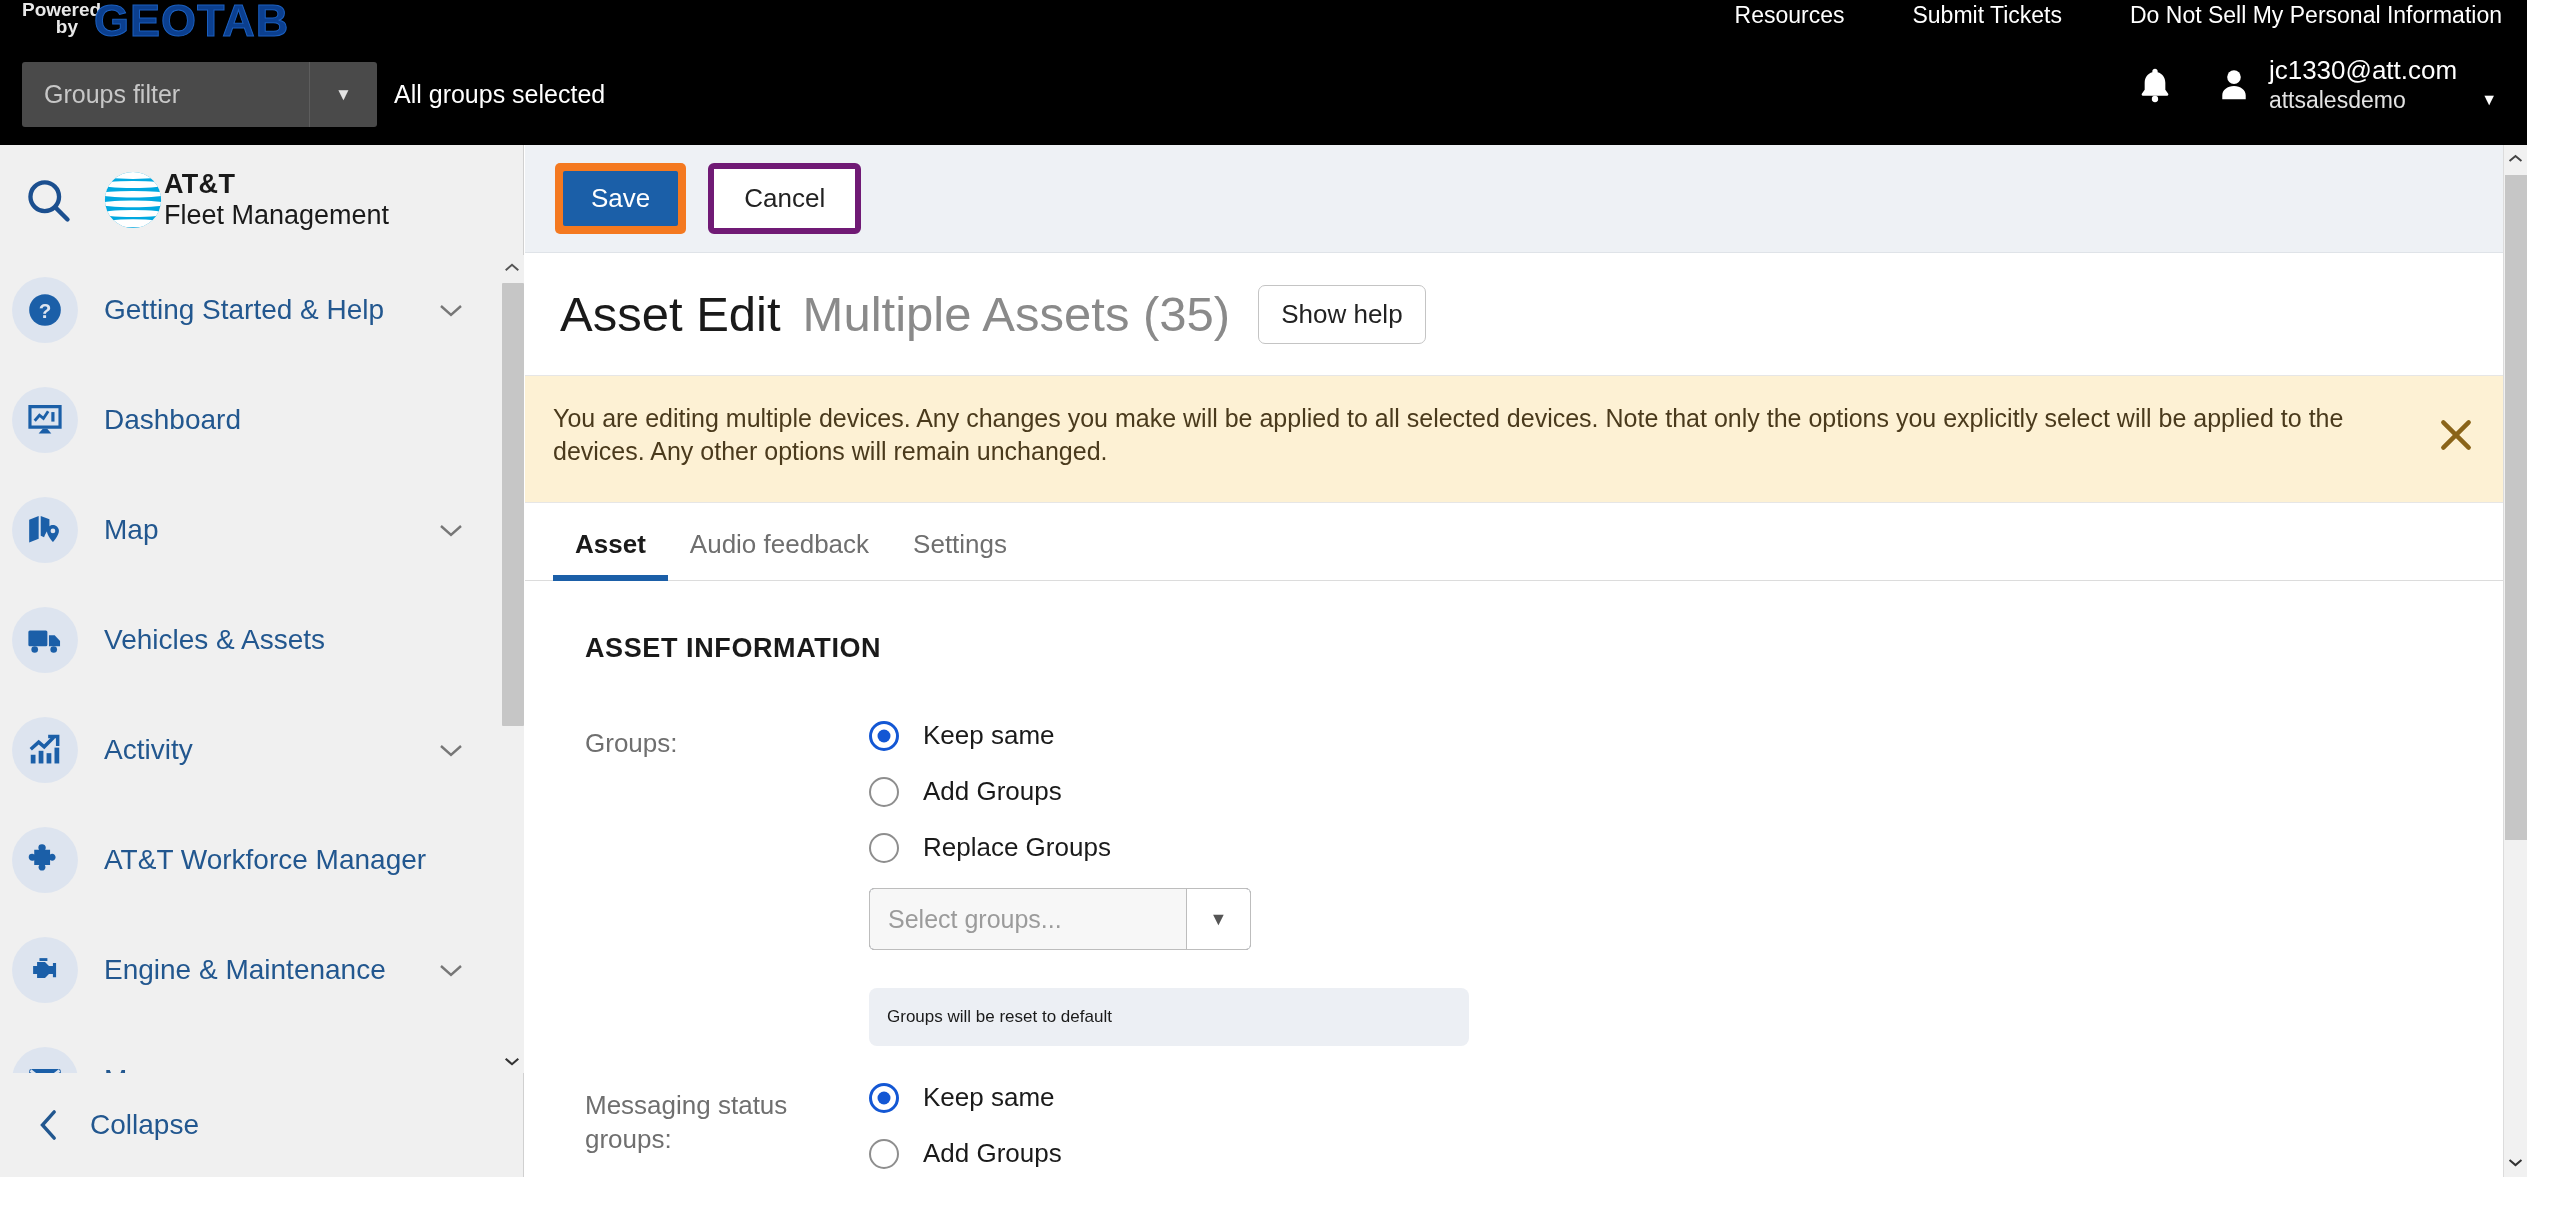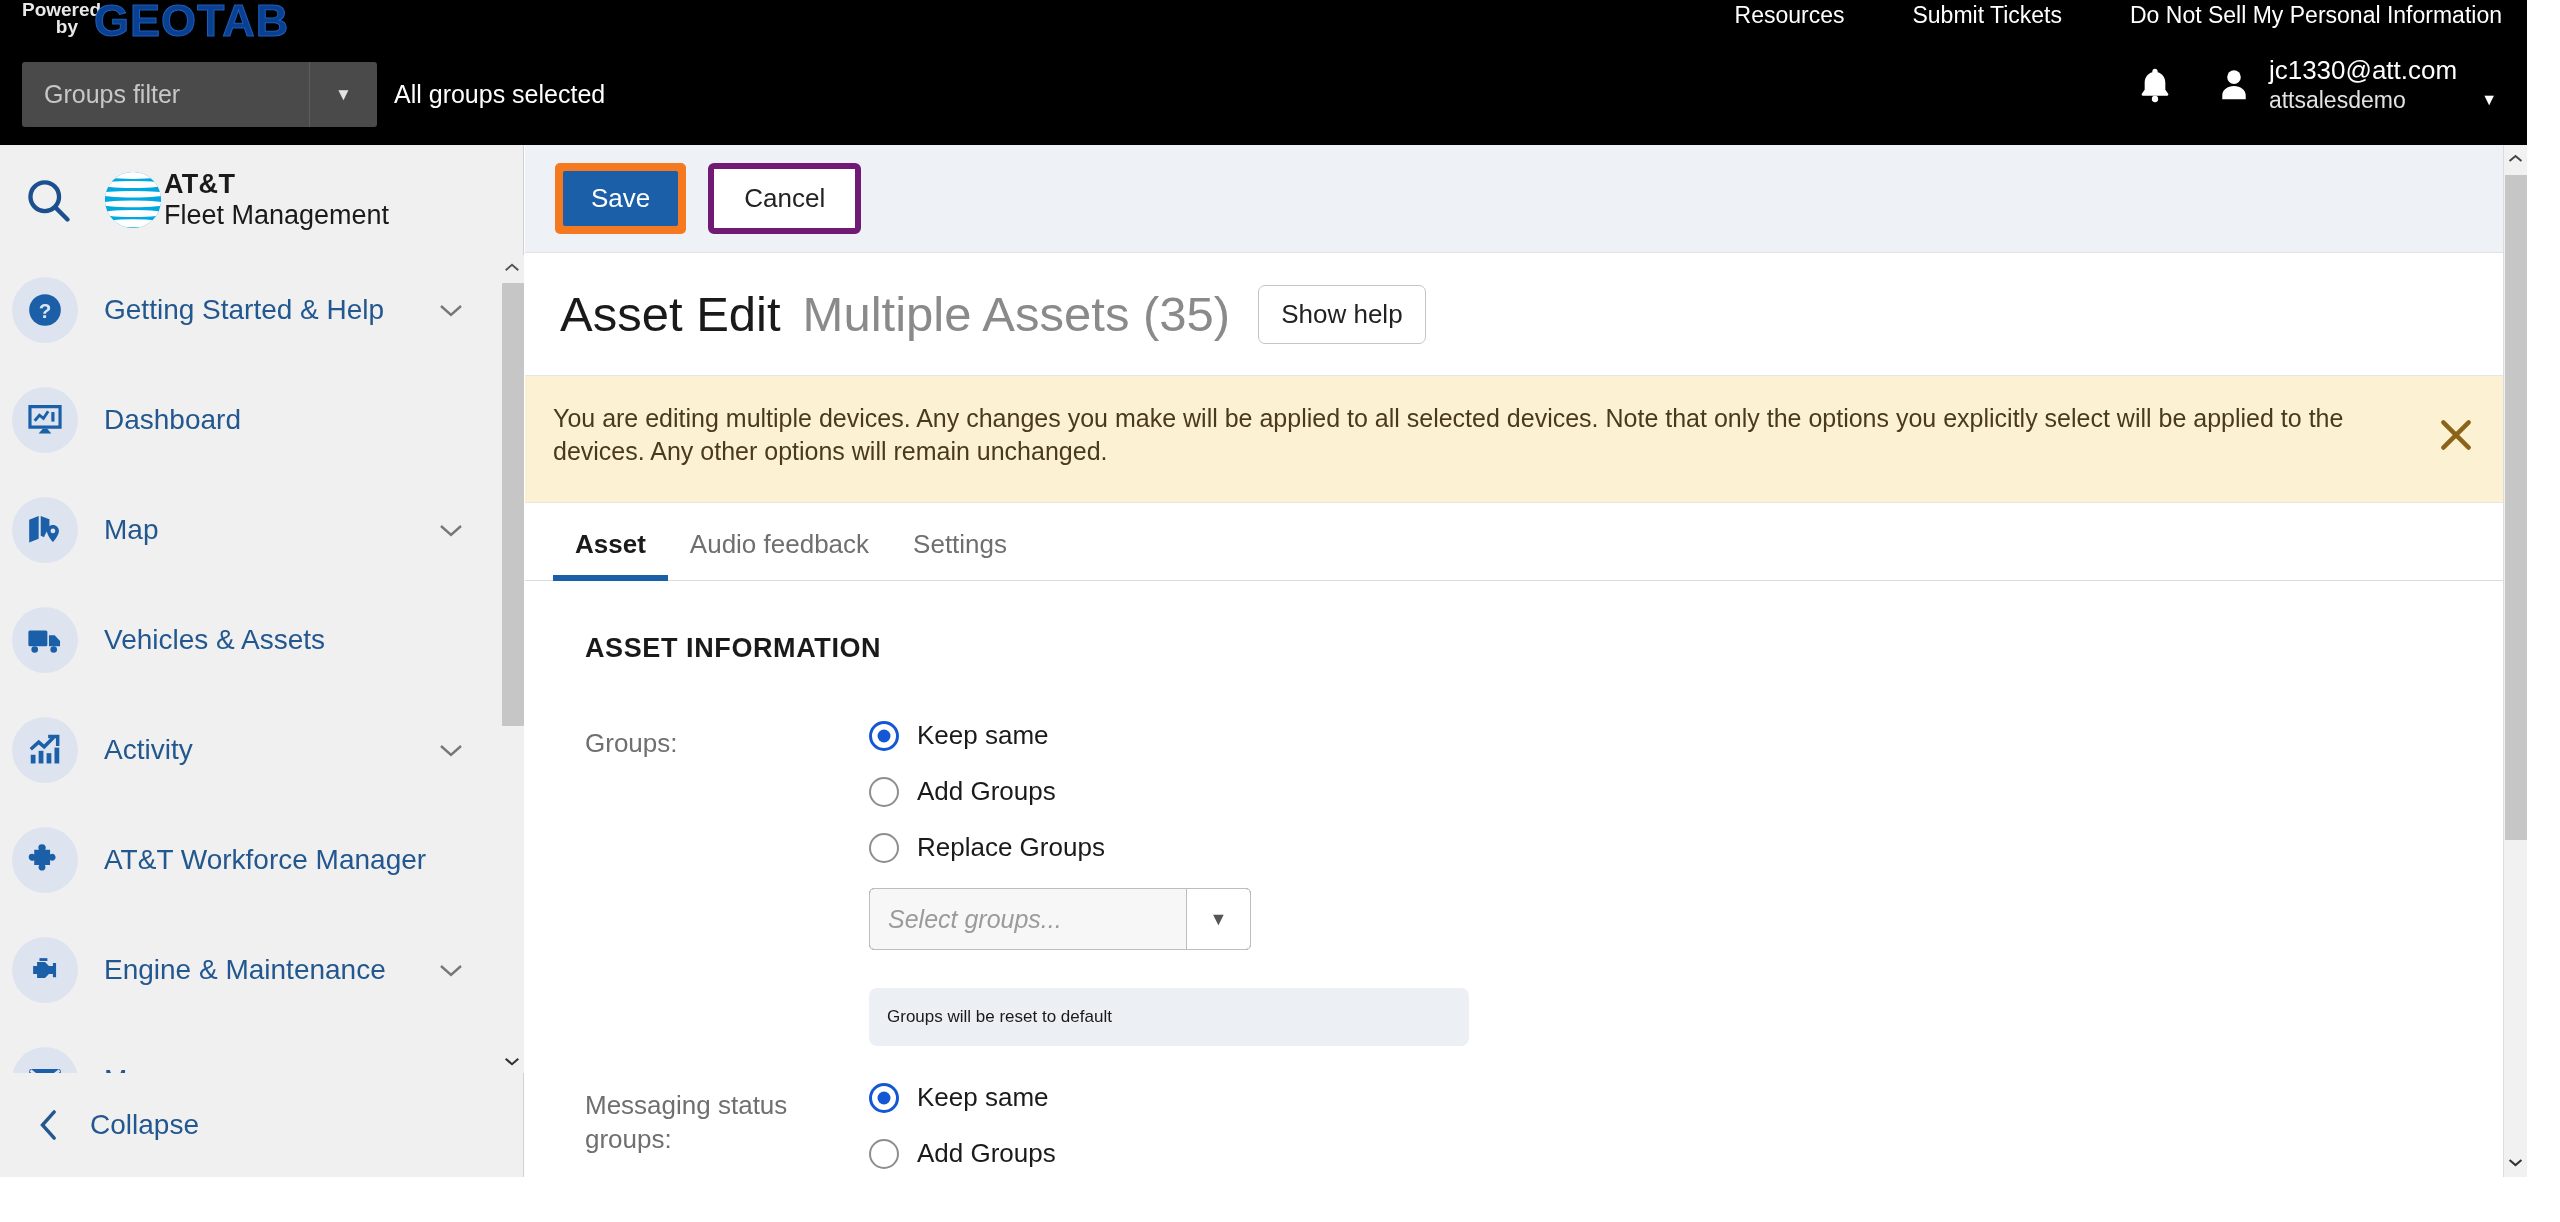--- a/index.html
+++ b/index.html
@@ -181,36 +181,36 @@
   .section-title {
     font-size:27px; font-weight:bold; color:#1a1a1a; letter-spacing:.6px;
     margin-bottom:56px;
   }
   .frow { display:flex; margin-bottom:10px; }
   .flabel {
     width:284px; font-size:26px; color:#6f6f6f; padding-top:6px; line-height:34px;
   }
   .fcontrol { flex:1; }
   .radio-row {
-    display:flex; align-items:center; gap:18px; margin-bottom:25px; cursor:pointer;
+    display:flex; align-items:center; gap:24px; margin-bottom:25px; cursor:pointer;
   }
   .radio {
     width:30px; height:30px; border-radius:50%;
     border:2px solid #8e8e8e; background:#fff; flex:none; position:relative;
   }
   .radio.checked { border:3px solid #1357d4; }
   .radio.checked:after {
     content:""; position:absolute; left:50%; top:50%; transform:translate(-50%,-50%);
     width:13px; height:13px; border-radius:50%; background:#1357d4;
   }
   .radio-label { font-size:26px; color:#1a1a1a; }
 
   .select-groups {
     display:flex; width:382px; height:62px; margin-top:14px;
-    border:1px solid #bdbdbd; border-radius:5px; overflow:hidden; background:#0f172a;font-style:italic;
+    border:1px solid #bdbdbd; border-radius:5px; overflow:hidden; background:#0f172a;
   }
   .sg-input {
     flex:1; display:flex; align-items:center; padding-left:18px;
     font-size:25px; color:#9b9b9b; background:#f7f7f7;
   }
   .sg-caret {
     width:64px; background:#fff; border-left:1px solid #bdbdbd;
     display:flex; align-items:center; justify-content:center;
     font-size:18px; color:#555;
   }

